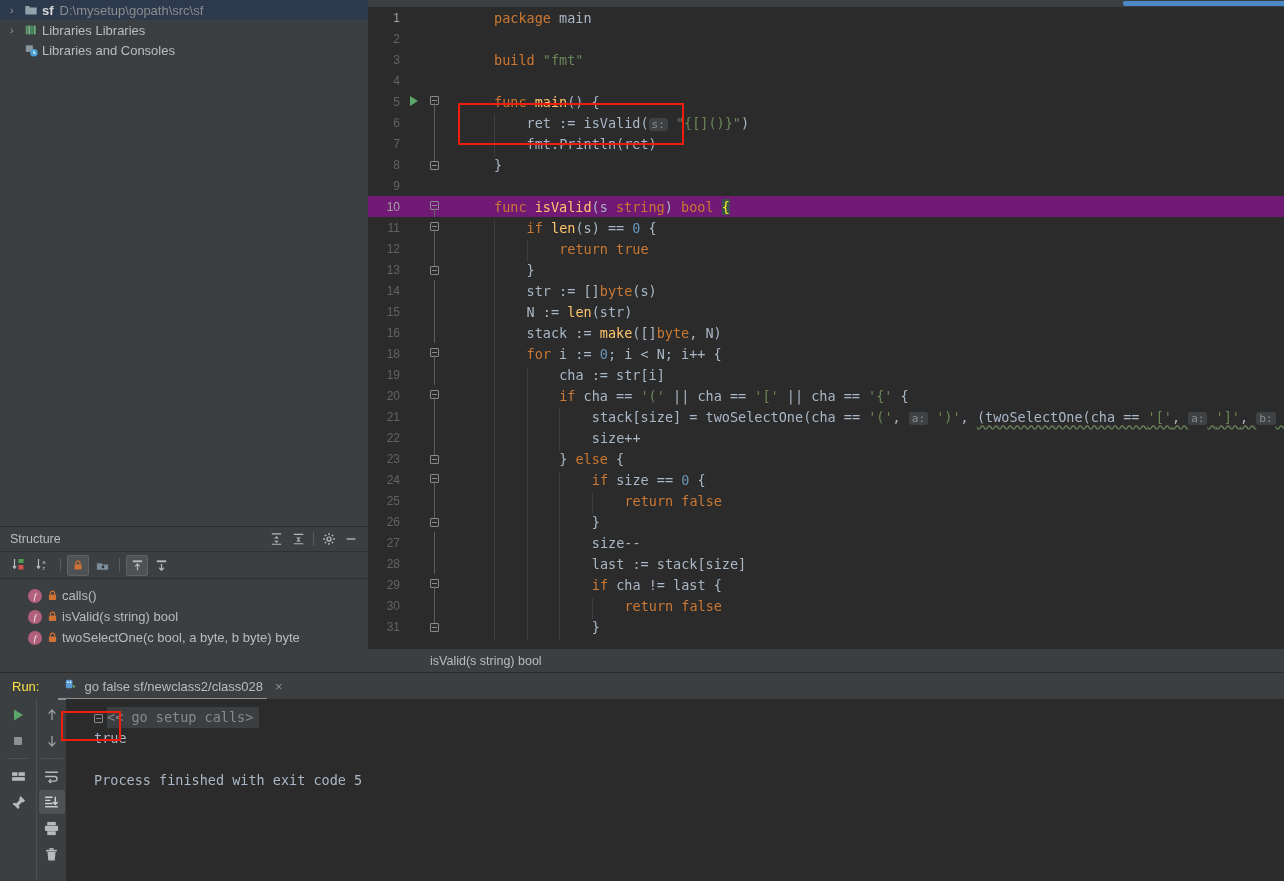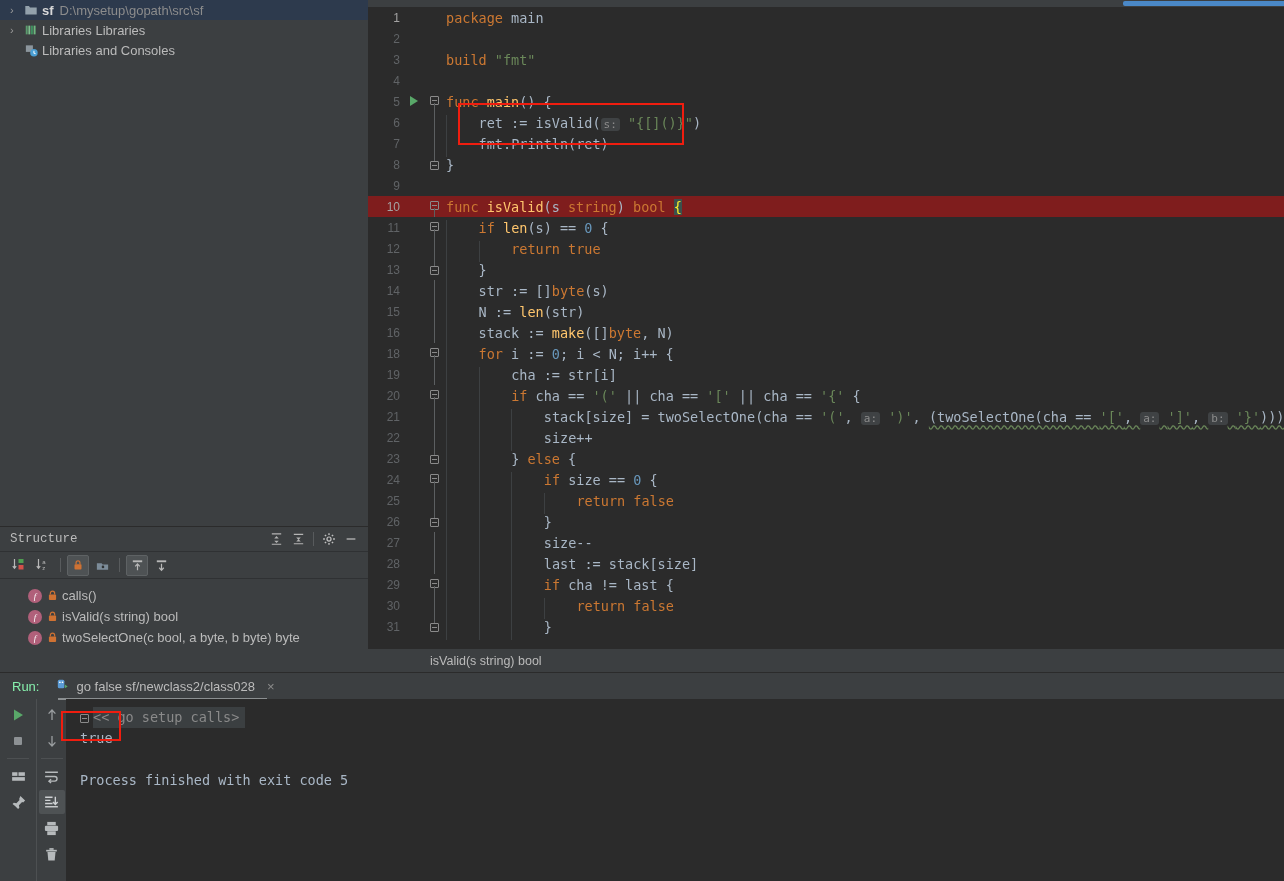--- a/index.html
+++ b/index.html
@@ -33,21 +33,21 @@
   
   .structure-pane {
     position: absolute; left: 0; top: 526px; width: 368px; height: 146px;
     background: #3c3f41; border-top: 1px solid #2b2b2b;
   }
   .structure-header {
     height: 25px; display: flex; align-items: center;
     padding: 0 6px 0 10px; color: #bbbbbb; font-size: 12.5px;
     border-bottom: 1px solid #2f3133;
   }
-  .structure-header .title { flex: 1; font-family: Liberation Mono, monospace; }
+  .structure-header .title { flex: 1; }
   .hdr-btn { width: 22px; height: 20px; display: flex; align-items: center; justify-content: center; }
   .vdiv { width: 1px; height: 14px; background: #585b5d; margin: 0 4px; }
   .structure-toolbar {
     height: 27px; display: flex; align-items: center; gap: 2px;
     padding-left: 8px; border-bottom: 1px solid #2f3133;
   }
   .tb-btn {
     width: 22px; height: 21px; display: flex; align-items: center;
     justify-content: center; border-radius: 2px;
   }
@@ -77,33 +77,33 @@
   .top-scroll .thumb {
     position: absolute; left: 755px; top: 1px; width: 182px; height: 5px;
     background: #4a88c7; border-radius: 2px;
   }
   .code-area { position: absolute; left: 0; top: 7px; right: 0; bottom: 0; }
   .line {
     position: relative; height: 21px; display: flex; align-items: center;
     font-family: "DejaVu Sans Mono", monospace; font-size: 13.5px;
     white-space: pre;
   }
-  .line.cur { background: #7f1d1d; }
+  .line.cur { background: #701a75; }
   .gut-num {
     width: 38px; flex: 0 0 38px; text-align: right; padding-right: 6px;
     color: #606366; font-size: 12px; font-family: "Liberation Sans", sans-serif;
   }
   .gut-num.hl { color: #a4a3a3; }
   .gut-mark {
     width: 22px; flex: 0 0 22px; position: relative; height: 21px;
   }
   .gut-fold {
     width: 14px; flex: 0 0 14px; position: relative; height: 21px;
   }
-  .code-text { padding-left: 4px; }
+  .code-text { padding-left: 4px; margin-left: 48px; }
 
   
   .fold-box {
     position: absolute; left: 2px; top: 5px; width: 9px; height: 9px;
     border: 1px solid #8a8a8a; border-radius: 1px;
   }
   .fold-box::after {
     content: ""; position: absolute; left: 1px; top: 3px; width: 5px; height: 1px;
     background: #8a8a8a;
   }
@@ -157,21 +157,21 @@
 
   
   .run-panel {
     position: absolute; left: 0; top: 672px; right: 0; bottom: 0; background: #3c3f41;
     border-top: 1px solid #2b2b2b;
   }
   .run-tabbar {
     height: 26px; display: flex; align-items: center; padding-left: 12px;
     font-size: 13px; color: #bbbbbb; position: relative;
   }
-  .run-label { margin-right: 12px; color: #86efac; }
+  .run-label { margin-right: 20px; color: #fde047; }
   .run-tab { display: flex; align-items: center; gap: 6px; position: relative; padding: 0 4px; }
   .tab-underline {
     position: absolute; left: 58px; top: 25px; width: 209px; height: 2px; background: #8b8f91;
   }
   .close-x { color: #8c8c8c; font-size: 13px; margin-left: 6px; }
 
   .run-side {
     position: absolute; left: 0; top: 26px; width: 36px; bottom: 0;
     display: flex; flex-direction: column; align-items: center; padding-top: 4px; gap: 2px;
   }
@@ -185,21 +185,21 @@
     border-radius: 2px;
   }
   .side-btn.active { background: #4e5254; }
   .side-sep { width: 22px; height: 1px; background: #4d5052; margin: 3px 0; }
 
   .console {
     position: absolute; left: 66px; top: 26px; right: 0; bottom: 0;
     background: #2b2b2b; font-family: "DejaVu Sans Mono", monospace;
     font-size: 13.5px; padding: 8px 0 0 0; overflow: hidden;
   }
-  .con-line { height: 21px; line-height: 21px; padding-left: 14px; color: #a9b7c6; white-space: pre; }
+  .con-line { height: 21px; line-height: 21px; padding-left: 28px; color: #a9b7c6; white-space: pre; }
   .con-hdr { background: #3b3f41; color: #8a8a8a; display: inline-block; padding-right: 6px; }
   .con-fold {
     display: inline-block; width: 9px; height: 9px; border: 1px solid #8a8a8a;
     border-radius: 1px; position: relative; margin-right: 4px; vertical-align: middle;
   }
   .con-fold::after {
     content: ""; position: absolute; left: 1px; top: 3px; width: 5px; height: 1px; background: #8a8a8a;
   }
 
   .watermark {

